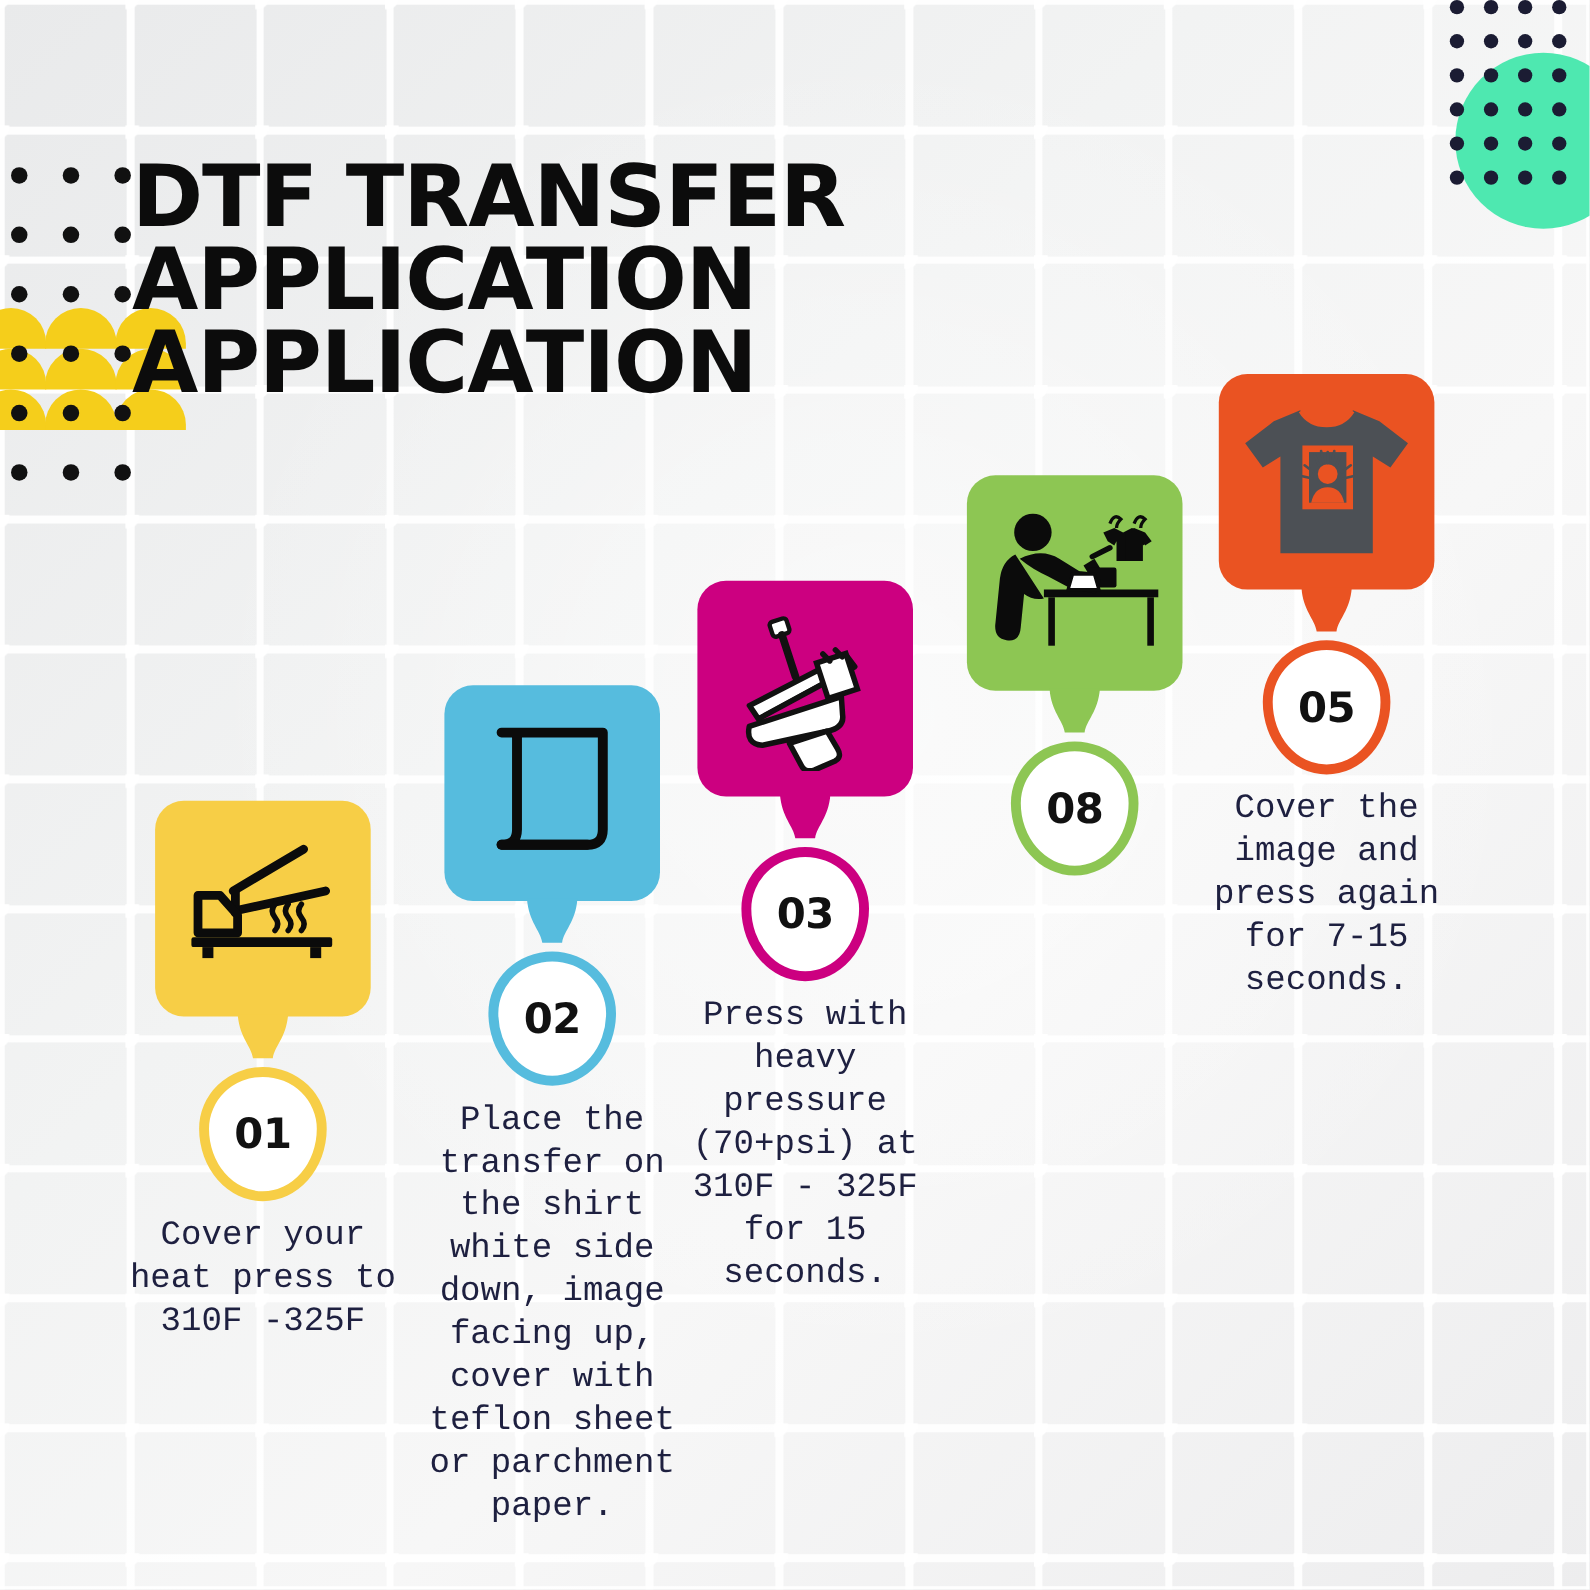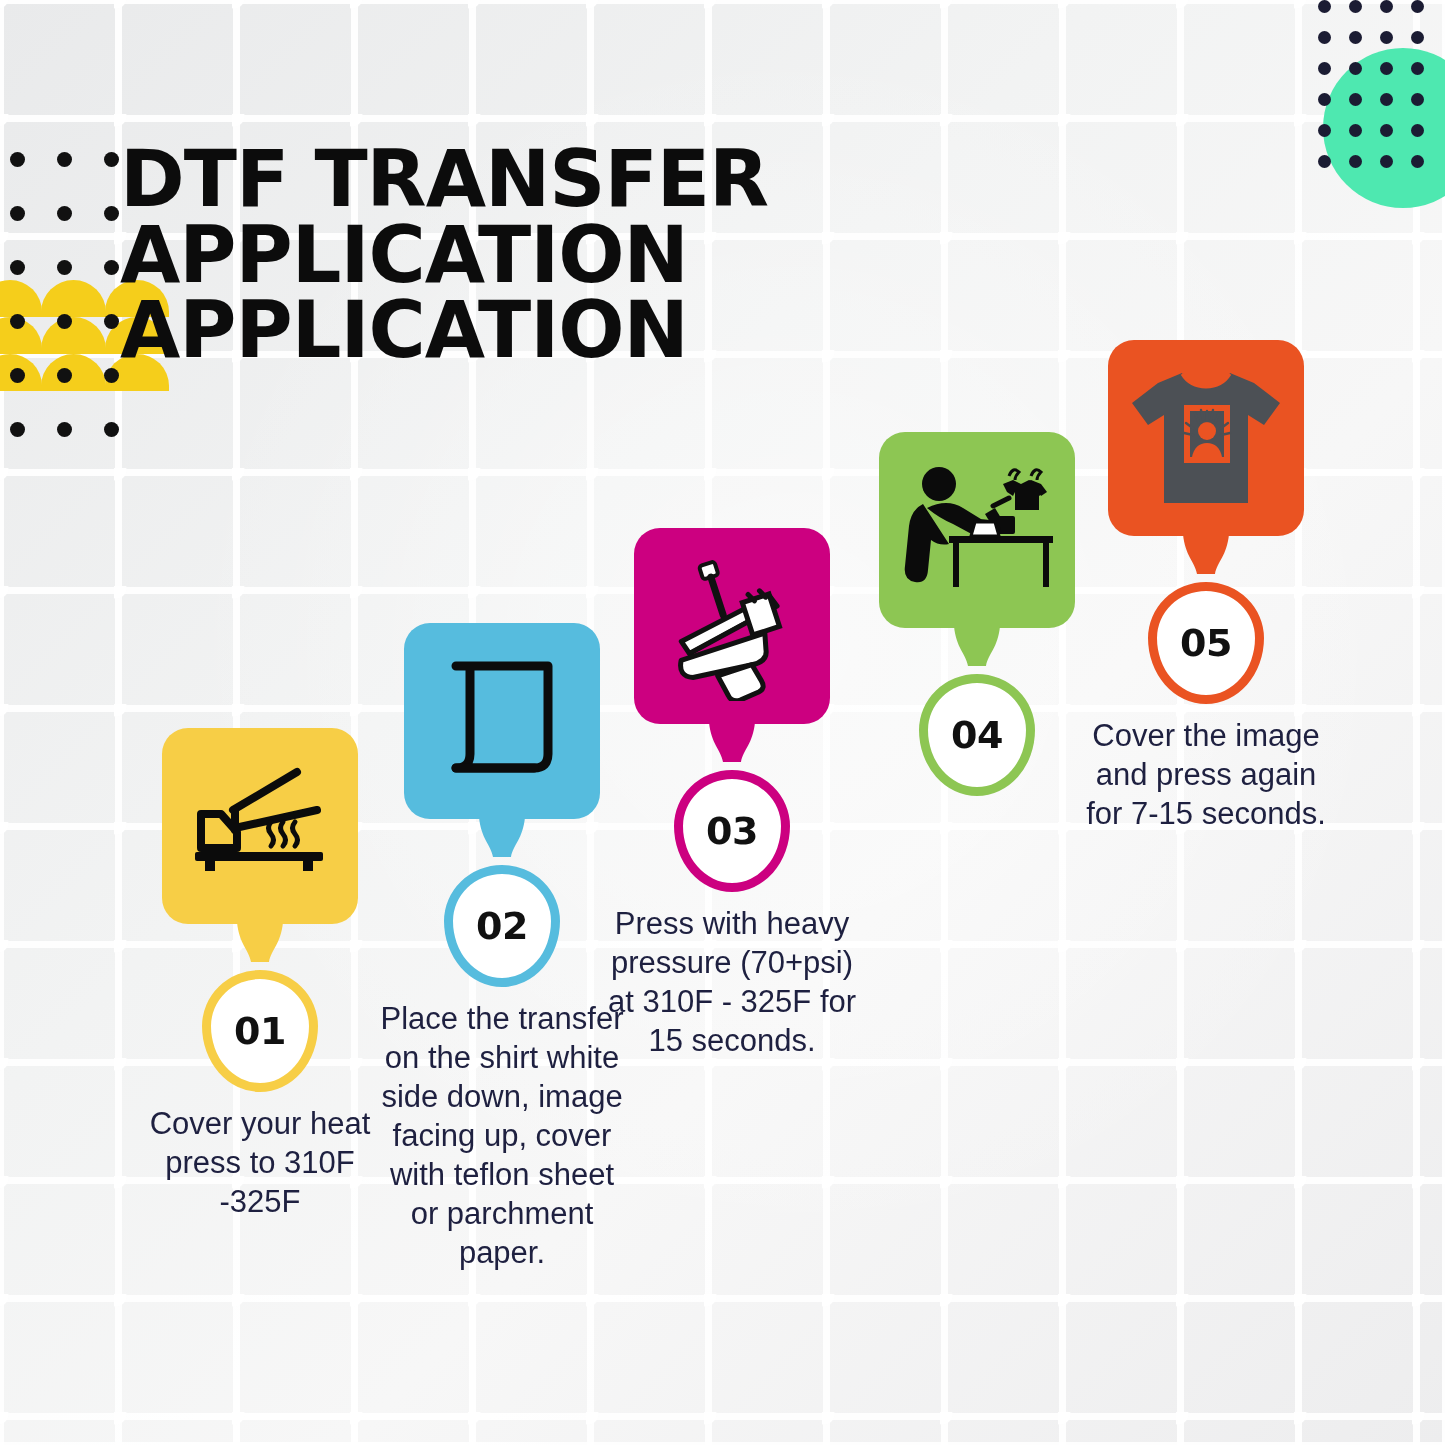--- a/index.html
+++ b/index.html
@@ -89,21 +89,21 @@
   }
   .ringnum{
     position:absolute;left:0;top:0;width:116px;height:122px;
     display:flex;align-items:center;justify-content:center;
     font-family:"DejaVu Sans","Liberation Sans",sans-serif;
     font-weight:bold;font-size:38px;color:#111;letter-spacing:-.5px;
   }
   .desc{
     margin:12px auto 0;width:100%;
     text-align:center;
-    font-family:Liberation Sans, sans-serif;
+    font-family:Liberation Mono, monospace;
     font-size:31px;line-height:1.26;
     color:#1e2040;
     font-weight:400;
   }
 </style>
 </head>
 <body>
 
 <div id="stage">
 
@@ -182,21 +182,21 @@
         <span class="dot" style="background: rgb(17, 17, 17); width: 15px; height: 15px;"></span>
       </div>
   </div>
 
   <div id="title">
     <span>DTF TRANSFER APPLICATION</span>
     <span class="l2">APPLICATION</span>
   </div>
 
   <div id="steps-host">
-      <div class="step" style="left: 135px; top: 728px;">
+      <div class="step" style="left: 114px; top: 728px;">
     <div class="card" style="background:#F7CE46">
       <svg width="150" height="120" viewBox="0 0 150 120">
         <g fill="none" stroke="#0b0b0b" stroke-width="8" stroke-linecap="round" stroke-linejoin="round">
           <path d="M48 44 L112 6"></path>
           <path d="M50 62 L132 44"></path>
           <path d="M50 44 L50 64"></path>
         </g>
         <path d="M16 48 h20 l16 18 v16 H16 z" fill="none" stroke="#0b0b0b" stroke-width="8" stroke-linejoin="round"></path>
         <rect x="10" y="86" width="128" height="9" rx="2" fill="#0b0b0b"></rect>
         <rect x="20" y="95" width="10" height="10" fill="#0b0b0b"></rect>
@@ -285,21 +285,21 @@
         </g>
       </svg>
     </div>
     <div class="neck">
       <svg class="nshape" viewBox="0 0 46 62" preserveAspectRatio="none">
         <path d="M0 0 C2 22 12 28 14 40 L32 40 C34 28 44 22 46 0 Z" fill="#8DC653"></path>
       </svg>
     </div>
     <div class="ringwrap">
       <div class="ring" style="border:9px solid #8DC653"></div>
-      <div class="ringnum">04</div>
+      <div class="ringnum">08</div>
     </div>
   </div>
       <div class="step" style="left: 1081px; top: 340px;">
     <div class="card" style="background:#EA5322">
       <svg width="160" height="150" viewBox="0 0 160 150">
         <path d="M56 10 L32 20 L6 40 L22 62 L38 52 L38 140 L122 140 L122 52 L138 62 L154 40 L128 20 L104 10
                  q-6 14 -24 14 q-18 0 -24 -14 z" fill="#4c5055"></path>
         <path d="M56 11 q8 13 24 13 q16 0 24 -13" fill="none" stroke="#EA5322" stroke-width="3"></path>
         <rect x="58" y="42" width="46" height="58" fill="#EA5322"></rect>
         <rect x="64" y="48" width="34" height="46" fill="#4c5055"></rect>

